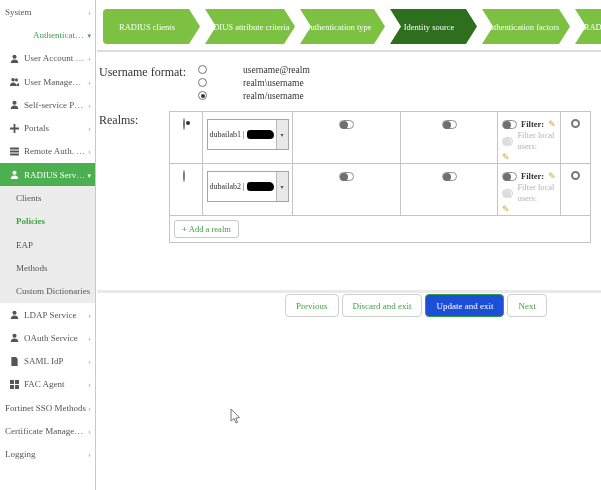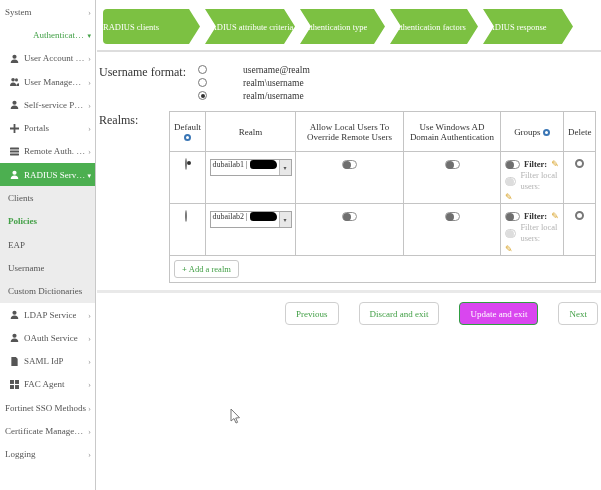--- a/index.html
+++ b/index.html
@@ -10,37 +10,37 @@
   
   .sidebar { position:absolute; left:0; top:0; width:96px; height:490px;
     border-right:1px solid #c9c9c9; background:#fff; }
   .sbi { height:23.3px; display:flex; align-items:center; padding:0 4px 0 5px;
     font-size:9px; color:#555; cursor:pointer; white-space:nowrap; overflow:hidden; }
   .sbi .sbl { overflow:hidden; text-overflow:ellipsis; }
   .sbi .chev { margin-left:auto; color:#999; font-size:9px; padding-left:2px; }
   .chev.right::after { content:"\203A"; }
   .chev.down::after { content:"\25BE"; font-size:7px; }
   .lvl1 { padding-left:10px; }
-  .lvl2 { padding-left:8px; background:#ececec; }
+  .lvl2 { padding-left:16px; background:#ececec; }
   .sbicon { width:11px; height:9px; margin-right:3px; flex:0 0 auto; display:inline-flex; }
   .sbicon svg { width:9px; height:9px; fill:#555; }
   .accent { color:#43a047;margin-left:28px; }
   .accent .chev { color:#43a047; }
   .sel { background:#4caf50; color:#fff; }
   .sel .chev { color:#fff; }
   .sel .sbicon svg { fill:#fff; }
   .active-sub { color:#43a047; font-weight:bold; }
 
   
   .main { position:absolute; left:97px; top:0; width:504px; height:490px; }
 
   .wizard { position:absolute; left:6px; top:9px; width:498px; height:35px;
     display:flex; gap:5px; overflow:hidden; }
   .wstep { flex:0 0 auto; height:35px; background:#7cc142; color:#fff;
-    display:flex; align-items:center; font-size:8.5px;
+    display:flex; align-items:center; justify-content:center; font-size:8.5px;
     white-space:nowrap; overflow:hidden; padding-right:9px; cursor:pointer;
     clip-path: polygon(0 0, calc(100% - 11px) 0, 100% 50%, calc(100% - 11px) 100%, 0 100%, 11px 50%); }
   .wstep.first { clip-path: polygon(0 0, calc(100% - 11px) 0, 100% 50%, calc(100% - 11px) 100%, 0 100%);
     border-radius:4px 0 0 4px; }
   .wstep.active { background:#2e6f1d; }
   .hdr-divider { position:absolute; left:0; top:50px; width:504px; height:2px; background:#ddd; }
 
   .flabel { position:absolute; font-size:12px; color:#333; }
   .radio-group { position:absolute; left:101px; top:63px; }
   .ropt { display:flex; align-items:center; height:13px; font-size:9.5px; cursor:pointer;gap:32px; }
@@ -56,22 +56,22 @@
   table.realms th { font-weight:normal; text-align:center; vertical-align:middle;
     padding:3px 4px; height:40px; }
   table.realms td { vertical-align:top; padding-top:7px; height:49px; }
   .c-default { width:33px; } .c-realm { width:90px; } .c-allow { width:108px; }
   .c-win { width:97px; } .c-groups { width:63px; } .c-del { width:30px; }
   td.center { text-align:center; }
 
   .info-dot { display:inline-block; width:7px; height:7px; border-radius:50%;
     border:2px solid #3a76b5; background:#fff; vertical-align:-1px; }
 
-  .select { margin:0 auto; width:82px; height:17px; border:1px solid #a5a5a5;
-    display:flex; background:#fff; cursor:pointer; }
+  .select { margin:0 auto; width:82px; height:31px; border:1px solid #a5a5a5;
+    display:flex; align-items:center; background:#fff; cursor:pointer; }
   .select .stxt { font-size:8px; padding-left:2px; white-space:nowrap; }
   .redact { height:9px; flex:1 1 auto; margin:0 2px; background:#000; border-radius:4px 6px 5px 4px; }
   .select .sarrow { flex:0 0 12px; height:100%; border-left:1px solid #bbb;
     background:#e8e8e8; display:flex; align-items:center; justify-content:center;
     font-size:6px; color:#555; }
 
   .toggle { display:inline-block; width:15px; height:9px; border:1px solid #8f8f8f;
     border-radius:5px; background:#fff; position:relative; cursor:pointer; vertical-align:middle; }
   .toggle::after { content:""; position:absolute; left:0; top:0; width:8px; height:8px;
     border-radius:50%; background:#6f6f6f; }
@@ -86,24 +86,24 @@
   .del-icon { display:inline-block; width:9px; height:9px; border:2px solid #777;
     border-radius:50%; background:#fff; cursor:pointer; }
 
   .add-cell { padding:4px !important; height:auto !important; }
   .add-btn { display:inline-flex; align-items:center; gap:2px; border:1px solid #c9c9c9;
     border-radius:3px; background:#fff; padding:3px 7px; font-size:8.5px;
     color:#43a047; cursor:pointer; font-family:inherit; }
   .add-btn .plus::before { content:"+"; font-weight:bold; color:#43a047; }
 
   .bottom-divider { position:absolute; left:0; top:290px; width:504px; height:3px; background:#e9e9e9; }
-  .btn-row { position:absolute; left:188px; top:302px; display:flex; gap:20px; }
+  .btn-row { position:absolute; left:188px; top:294px; display:flex; gap:3px; }
   .wbtn { height:23px; padding:0 10px; border:1px solid #cfcfcf; border-radius:4px;
     background:#fff; color:#43a047; font-size:9px; font-family:inherit; cursor:pointer; white-space:nowrap; }
-  .wbtn.primary { background:#d946ef; border-color:#2f9e41; color:#fff; }
+  .wbtn.primary { background:#1d4ed8; border-color:#2f9e41; color:#fff; }
 
   .cursor { position:absolute; left:133px; top:408px; pointer-events:none; }
 </style>
 </head>
 <body>
 
 <div class="stage">
 
   <div class="sidebar">
     <div class="sbi lvl0">
@@ -179,21 +179,21 @@
     <div class="sbi lvl2">
         <span class="sbl">Clients</span>
       </div>
     <div class="sbi lvl2 active-sub">
         <span class="sbl">Policies</span>
       </div>
     <div class="sbi lvl2">
         <span class="sbl">EAP</span>
       </div>
     <div class="sbi lvl2">
-        <span class="sbl">Username</span>
+        <span class="sbl">Methods</span>
       </div>
     <div class="sbi lvl2">
         <span class="sbl">Custom Dictionaries</span>
       </div>
     <div class="sbi lvl1">
         <span class="sbicon">
           <svg viewBox="0 0 10 10">
             <circle cx="5" cy="3" r="2.3"></circle>
             <path d="M0.8 10 Q0.8 6 5 6 Q9.2 6 9.2 10 Z"></path>
           </svg>
@@ -250,20 +250,23 @@
 
     <div class="wizard">
       <div class="wstep first" style="width:97px">
           <span>RADIUS clients</span>
         </div>
       <div class="wstep" style="width:90px">
           <span>RADIUS attribute criteria</span>
         </div>
       <div class="wstep" style="width:85px">
           <span>Authentication type</span>
+        </div>
+      <div class="wstep active" style="width:87px">
+          <span>Identity source</span>
         </div>
       <div class="wstep" style="width:88px">
           <span>Authentication factors</span>
         </div>
       <div class="wstep" style="width:90px">
           <span>RADIUS response</span>
         </div>
     </div>
     <div class="hdr-divider"></div>
 
@@ -289,28 +292,20 @@
     <table class="realms">
       <colgroup>
         <col class="c-default">
           <col class="c-realm">
           <col class="c-allow">
         <col class="c-win">
           <col class="c-groups">
           <col class="c-del">
       </colgroup>
       <tbody>
-          <tr>
-        <th><span>Default</span><br><span class="info-dot"></span></th>
-        <th>Realm</th>
-        <th>Allow Local Users To Override Remote Users</th>
-        <th>Use Windows AD Domain Authentication</th>
-        <th><span>Groups</span> <span class="info-dot"></span></th>
-        <th>Delete</th>
-      </tr>
 
       <tr>
         <td class="center"><span class="radio on"></span></td>
         <td>
           <div class="select">
             <span class="stxt">dubailab1 |</span>
             <span class="redact"></span>
             <span class="sarrow">▾</span>
           </div>
         </td>

